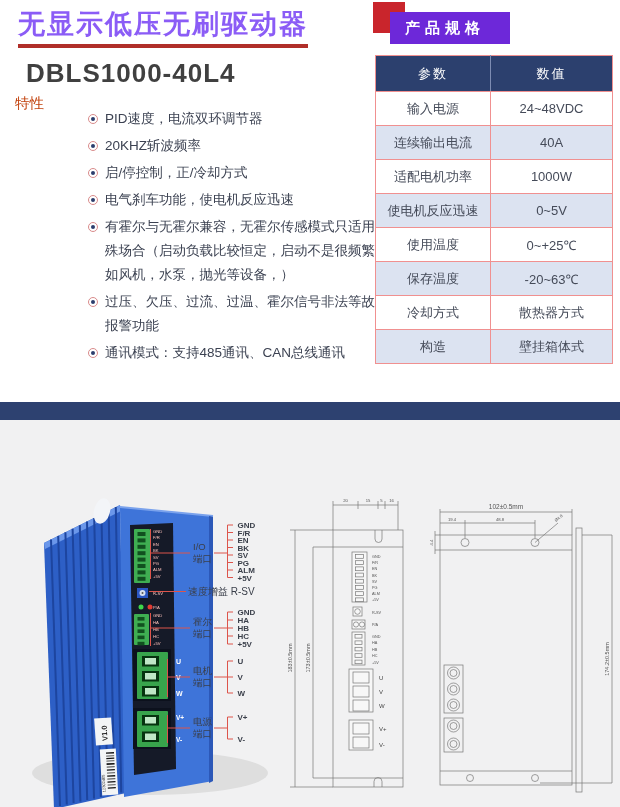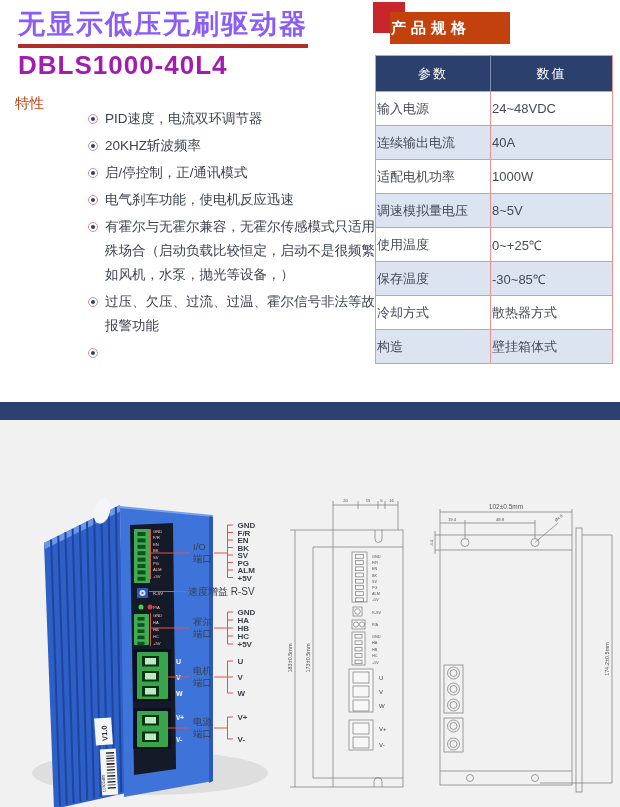--- a/index.html
+++ b/index.html
@@ -1,44 +1,44 @@
 <!DOCTYPE html>
 <html><head>
 <meta charset="utf-8">
 <style>
   html,body{margin:0;padding:0;}
   body{width:620px;height:807px;position:relative;background:#ffffff;
        font-family:"Liberation Sans",sans-serif;overflow:hidden;}
 
   .page-title{position:absolute;left:18px;top:6px;margin:0;font-size:27px;font-weight:bold;
               color:#8b5cf6;letter-spacing:2px;padding-bottom:2px;border-bottom:4px solid #b02e29;}
-  .model-number{position:absolute;left:18px;top:50px;margin:0;font-size:26px;font-weight:600;
-                color:#a21caf;letter-spacing:1px;}
+  .model-number{position:absolute;left:18px;top:50px;margin:8px;font-size:26px;font-weight:600;
+                color:#404040;letter-spacing:1px;}
 
   .features{position:absolute;left:15px;top:90px;width:358px;}
   .features-label{position:absolute;left:0;top:4px;font-size:14.5px;font-weight:normal;color:#c2410c;}
   .features-list{margin:17px;padding:0 0 0 56px;list-style:none;}
   .features-list li{position:relative;padding-left:17px;width:287px;font-size:13.5px;
                     color:#3c4252;line-height:24px;margin-bottom:3px;}
   .bullet{position:absolute;left:0;top:7px;width:8px;height:8px;border:1.5px solid #d98b8b;
           border-radius:50%;display:block;}
   .bullet::after{content:"";position:absolute;left:2px;top:2px;width:4px;height:4px;
                  background:#2c3e6d;border-radius:50%;}
 
   .red-square{position:absolute;left:373px;top:2px;width:32px;height:31px;background:#c9252c;}
-  .specs-heading-box{position:absolute;left:390px;top:12px;width:120px;height:32px;background:#c2410c;
+  .specs-heading-box{position:absolute;left:390px;top:12px;width:120px;height:32px;background:#6d28d9;
                      color:#ffffff;font-size:15px;font-weight:bold;letter-spacing:5px;
-                     line-height:32px;padding-left:1px;box-sizing:border-box;}
+                     line-height:32px;padding-left:15px;box-sizing:border-box;}
 
   .specs-table{position:absolute;left:375px;top:55px;width:237px;border-collapse:collapse;
                font-size:13px;table-layout:fixed;}
   .specs-table th{background:#2c406e;color:#ffffff;font-weight:normal;height:33px;
                   border:1px solid #f09090;letter-spacing:2px;}
   .specs-table th:first-child{border-right:1px solid #7d8cb2;}
-  .specs-table td{height:31px;text-align:left;color:#454b59;border:1px solid #f09090;
+  .specs-table td{height:31px;text-align:center;color:#454b59;border:1px solid #f09090;
                   background:#ffffff;}
   .specs-table tbody tr:nth-child(even) td{background:#dce3f1;}
 
   .divider-bar{position:absolute;left:0;top:402px;width:620px;height:18px;background:#2d4170;}
   .bottom-section{position:absolute;left:0;top:420px;width:620px;height:387px;background:#f1f1f2;}
   .bottom-svg{position:absolute;left:0;top:1px;width:620px;height:386px;}
 
   svg text{font-family:"Liberation Sans",sans-serif;}
   .co-pin{font-size:8px;font-weight:bold;fill:#3a3f4a;}
   .co-label{font-size:9.5px;fill:#3a3f4a;}
@@ -61,25 +61,25 @@
 <body>
 
 <h1 class="page-title">无显示低压无刷驱动器</h1>
 <h2 class="model-number">DBLS1000-40L4</h2>
 
 <div class="features">
   <span class="features-label">特性</span>
   <ul class="features-list">
     <li><span class="bullet"></span><span>PID速度，电流双环调节器</span></li>
     <li><span class="bullet"></span><span>20KHZ斩波频率</span></li>
-    <li><span class="bullet"></span><span>启/停控制，正/通讯模式</span></li>
+    <li><span class="bullet"></span><span>启/停控制，正/冷却方式</span></li>
     <li><span class="bullet"></span><span>电气刹车功能，使电机反应迅速</span></li>
     <li><span class="bullet"></span><span>有霍尔与无霍尔兼容，无霍尔传感模式只适用特殊场合（启动负载比较恒定，启动不是很频繁,如风机，水泵，抛光等设备，）</span></li>
     <li><span class="bullet"></span><span>过压、欠压、过流、过温、霍尔信号非法等故障报警功能</span></li>
-    <li><span class="bullet"></span></li>
+    <li><span class="bullet"></span><span>通讯模式：支持485通讯、CAN总线通讯</span></li>
   </ul>
 </div>
 
 <div class="red-square"></div>
 <div class="specs-heading-box">产品规格</div>
 
 <table class="specs-table">
   <colgroup>
       <col style="width:115px">
       <col style="width:122px">
@@ -97,30 +97,30 @@
       </tr>
     <tr>
         <td>连续输出电流</td>
         <td>40A</td>
       </tr>
     <tr>
         <td>适配电机功率</td>
         <td>1000W</td>
       </tr>
     <tr>
-        <td>调速模拟量电压</td>
-        <td>8~5V</td>
+        <td>使电机反应迅速</td>
+        <td>0~5V</td>
       </tr>
     <tr>
         <td>使用温度</td>
         <td>0~+25℃</td>
       </tr>
     <tr>
         <td>保存温度</td>
-        <td>-30~85℃</td>
+        <td>-20~63℃</td>
       </tr>
     <tr>
         <td>冷却方式</td>
         <td>散热器方式</td>
       </tr>
     <tr>
         <td>构造</td>
         <td>壁挂箱体式</td>
       </tr>
   </tbody>

